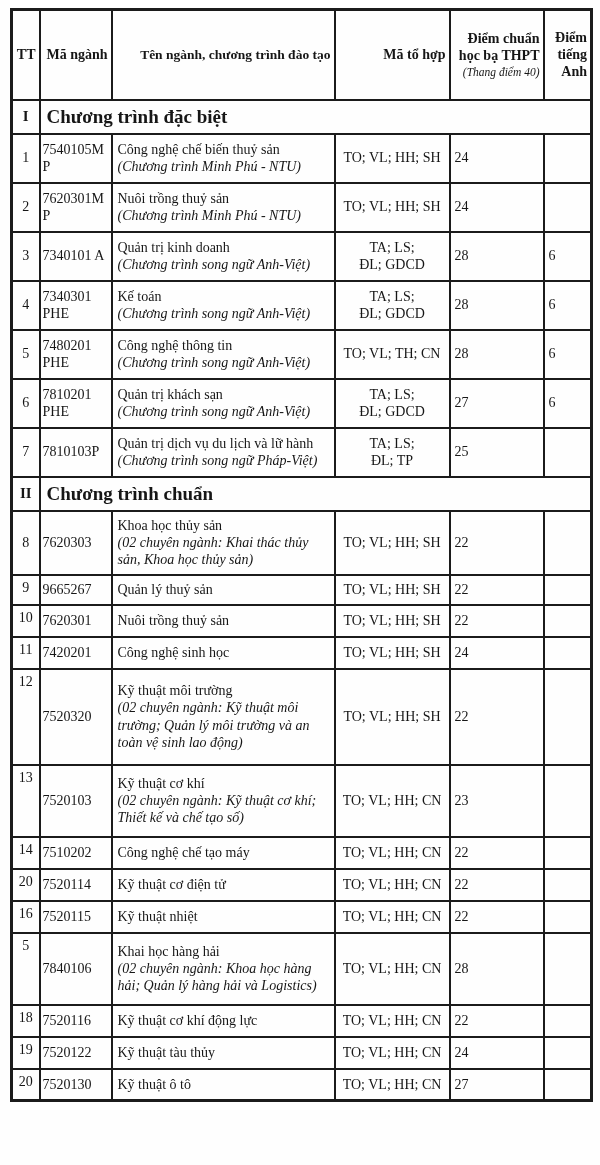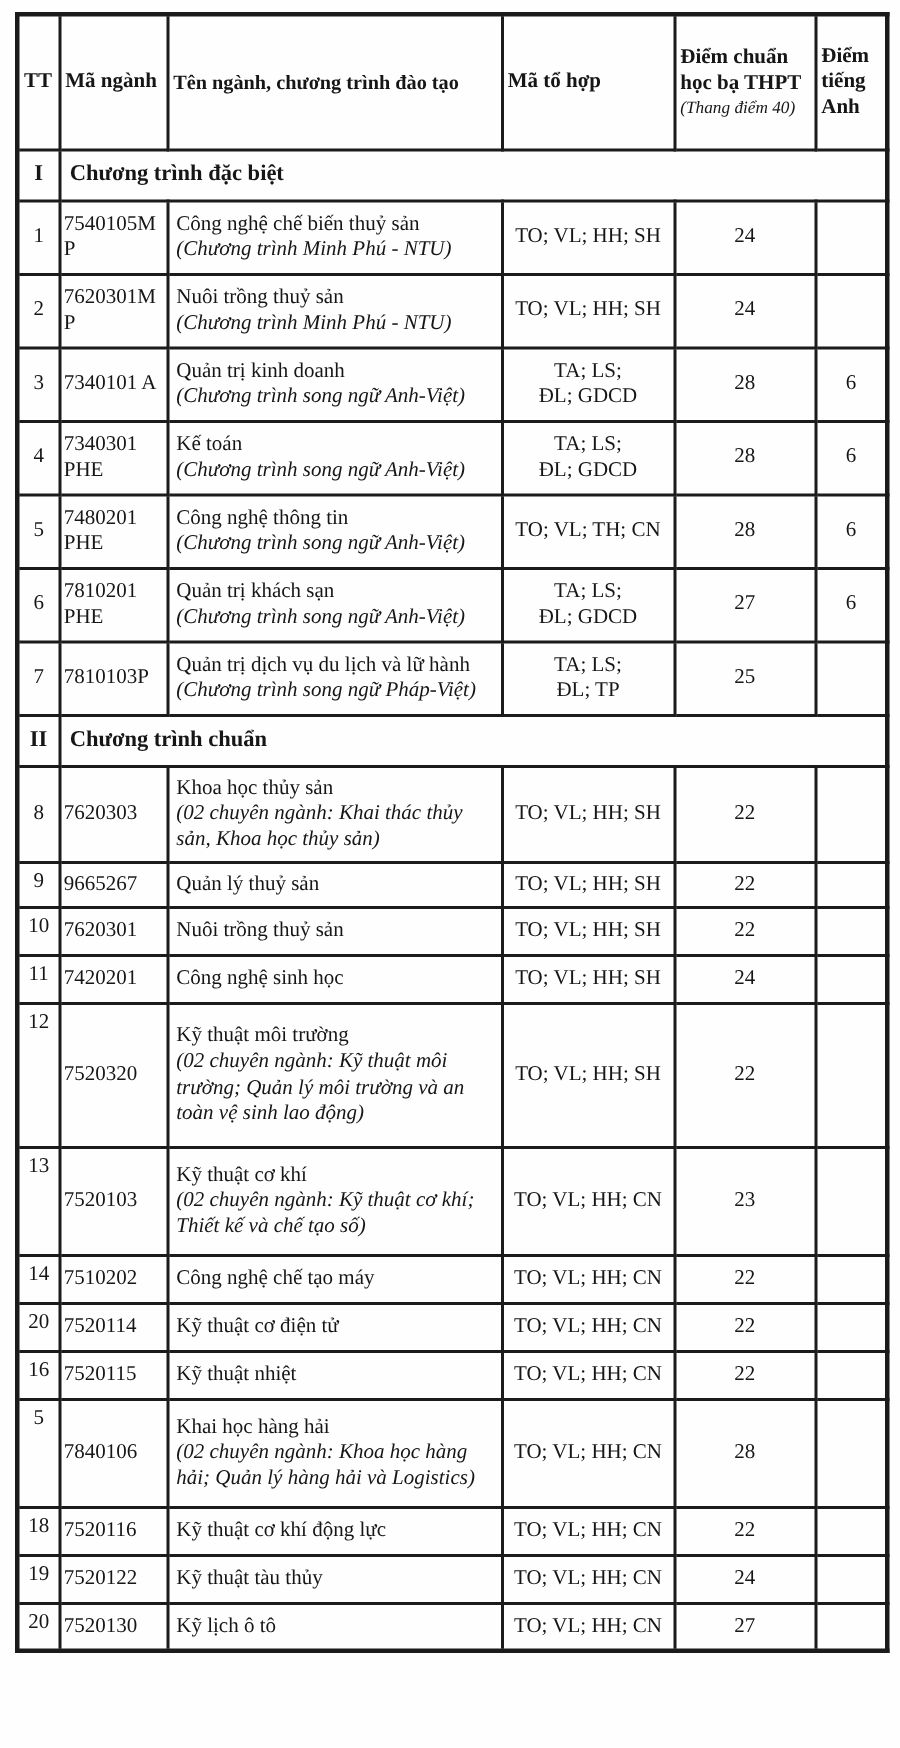--- a/index.html
+++ b/index.html
@@ -26,56 +26,56 @@
     border: 2px solid #1b1b1b;
     vertical-align: middle;
     padding: 3px 4px;
     box-sizing: border-box;
     font-size: 14px;
     line-height: 1.22;
   }
   thead tr { height: 90px; }
   th {
     font-weight: bold;
-    text-align: left;
+    text-align: right;
     padding: 2px 3px;
   }
   th.th-name { white-space: nowrap; font-size: 13.5px; }
   .score-sub {
     font-weight: normal;
     font-style: italic;
     font-size: 11.5px;
     white-space: nowrap;
     margin-top: 1px;
   }
   
   tr.section-row { height: 34px; }
   td.sec-numeral {
     text-align: center;
     font-weight: bold;
     font-size: 15px;
   }
   td.sec-title {
     text-align: left;
     font-weight: bold;
-    font-size: 15px;
+    font-size: 19px;
     padding-left: 6px;
   }
   
   td.col-tt { text-align: center; padding: 2px 1px; }
   td.tt-top { vertical-align: top; padding-top: 3px; }
   td.col-code {
     text-align: left;
     overflow-wrap: break-word;
     padding: 2px 2px;
   }
   td.col-name { text-align: left; padding: 3px 5px; margin-left: 20px; }
   td.col-name .note { font-style: italic; }
   td.col-combo { text-align: center; white-space: pre-line; }
-  td.col-score, td.col-eng { text-align: center; }
+  td.col-score, td.col-eng { }
   
   tr.row-sec1 { height: 49px; }
   tr.single { height: 32px; }
   tbody tr:nth-child(10) { height: 64px; }  
   tbody tr:nth-child(11) { height: 30px; }  
   tbody tr:nth-child(14) { height: 96px; }  
   tbody tr:nth-child(15) { height: 72px; }  
   tbody tr:nth-child(19) { height: 72px; }  
 </style>
 </head>
@@ -315,21 +315,21 @@
             <div class="name">Kỹ thuật tàu thủy</div>
           </td>
           <td class="col-combo">TO; VL; HH; CN</td>
           <td class="col-score">24</td>
           <td class="col-eng"></td>
         </tr>
         <tr class="single">
           <td class="col-tt tt-top">20</td>
           <td class="col-code">7520130</td>
           <td class="col-name">
-            <div class="name">Kỹ lịch ô tô</div>
+            <div class="name">Kỹ thuật ô tô</div>
           </td>
           <td class="col-combo">TO; VL; HH; CN</td>
           <td class="col-score">27</td>
           <td class="col-eng"></td>
         </tr>
       </tbody>
   </table>
 </div>
 
 </body></html>

